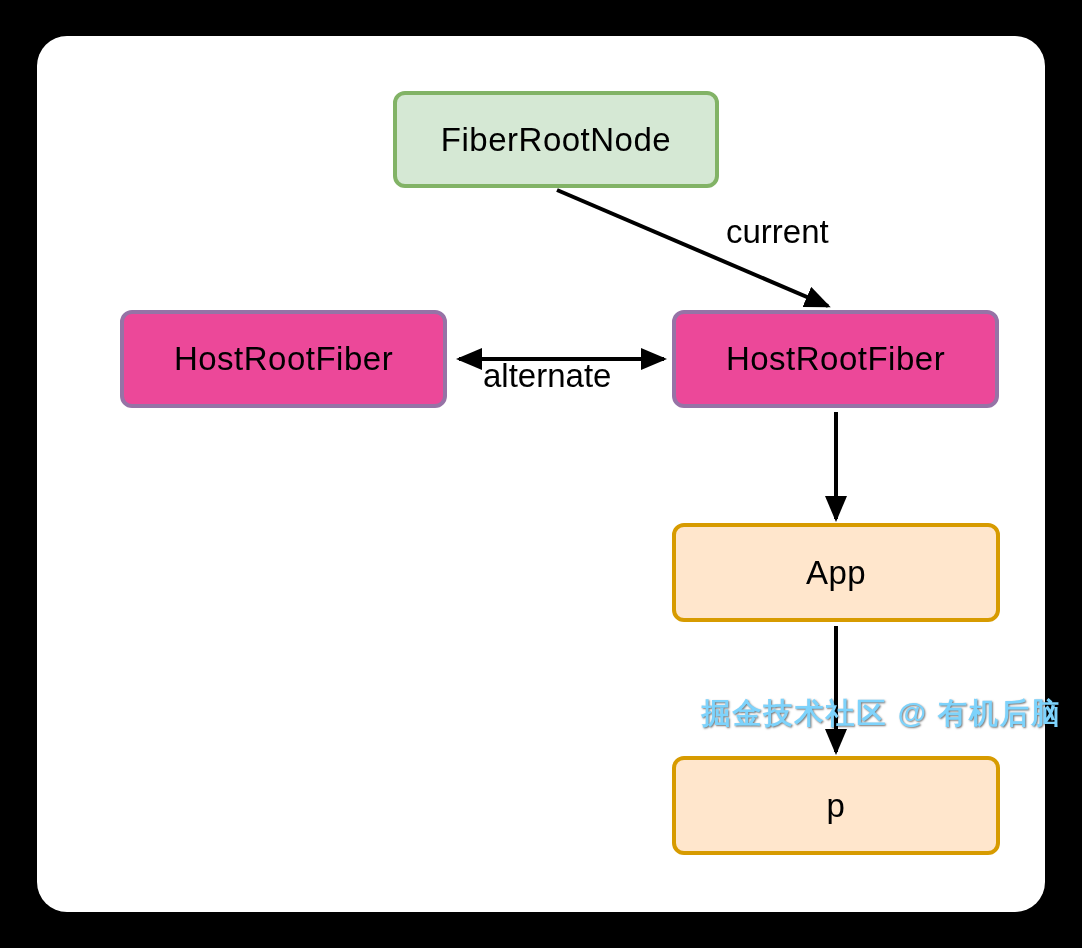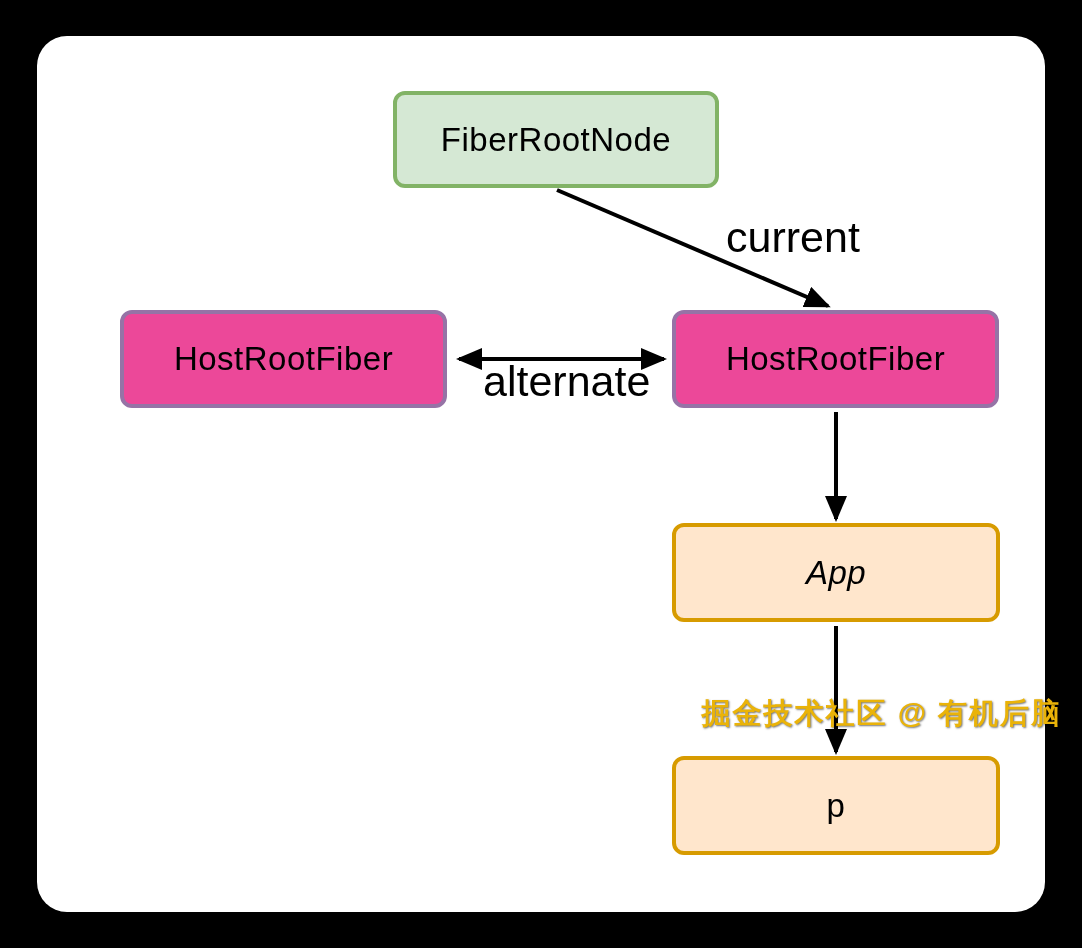--- a/index.html
+++ b/index.html
@@ -34,38 +34,38 @@
     color: #000000;
     letter-spacing: 0.5px;
   }
   .node-green  { background: #d5e8d4; border: 4px solid #82b366; }
   .node-purple { background: #ec4899; border: 4px solid #9673a6; }
   .node-orange { background: #ffe6cc; border: 4px solid #d79b00; }
 
   .node-fiber-root   { left: 393px; top: 91px;  width: 326px; height: 97px; }
   .node-host-left    { left: 120px; top: 310px; width: 327px; height: 98px; }
   .node-host-right   { left: 672px; top: 310px; width: 327px; height: 98px; }
-  .node-app          { left: 672px; top: 523px; width: 328px; height: 99px; font-style: italic; }
+  .node-app          { left: 672px; top: 523px; width: 328px; height: 99px; }
   .node-p            { left: 672px; top: 756px; width: 328px; height: 99px; }
 
   .edge-label {
     position: absolute;
-    font-size: 43px;
+    font-size: 33px;
     color: #000000;
     white-space: nowrap;
   }
   .label-current   { left: 726px; top: 213px; }
   .label-alternate { left: 483px; top: 309px; margin-top: 48px; }
 
   .watermark {
     position: absolute;
     right: 20px; bottom: 10px;
     font-size: 29px;
     font-weight: bold;
-    color: #eab308;
+    color: #7dd3fc;
     letter-spacing: 2px;
     text-shadow: 1px 1px 2px rgba(0,0,0,0.55);
     white-space: nowrap;
   }
 </style>
 </head>
 <body>
 
 <div class="stage">
 

